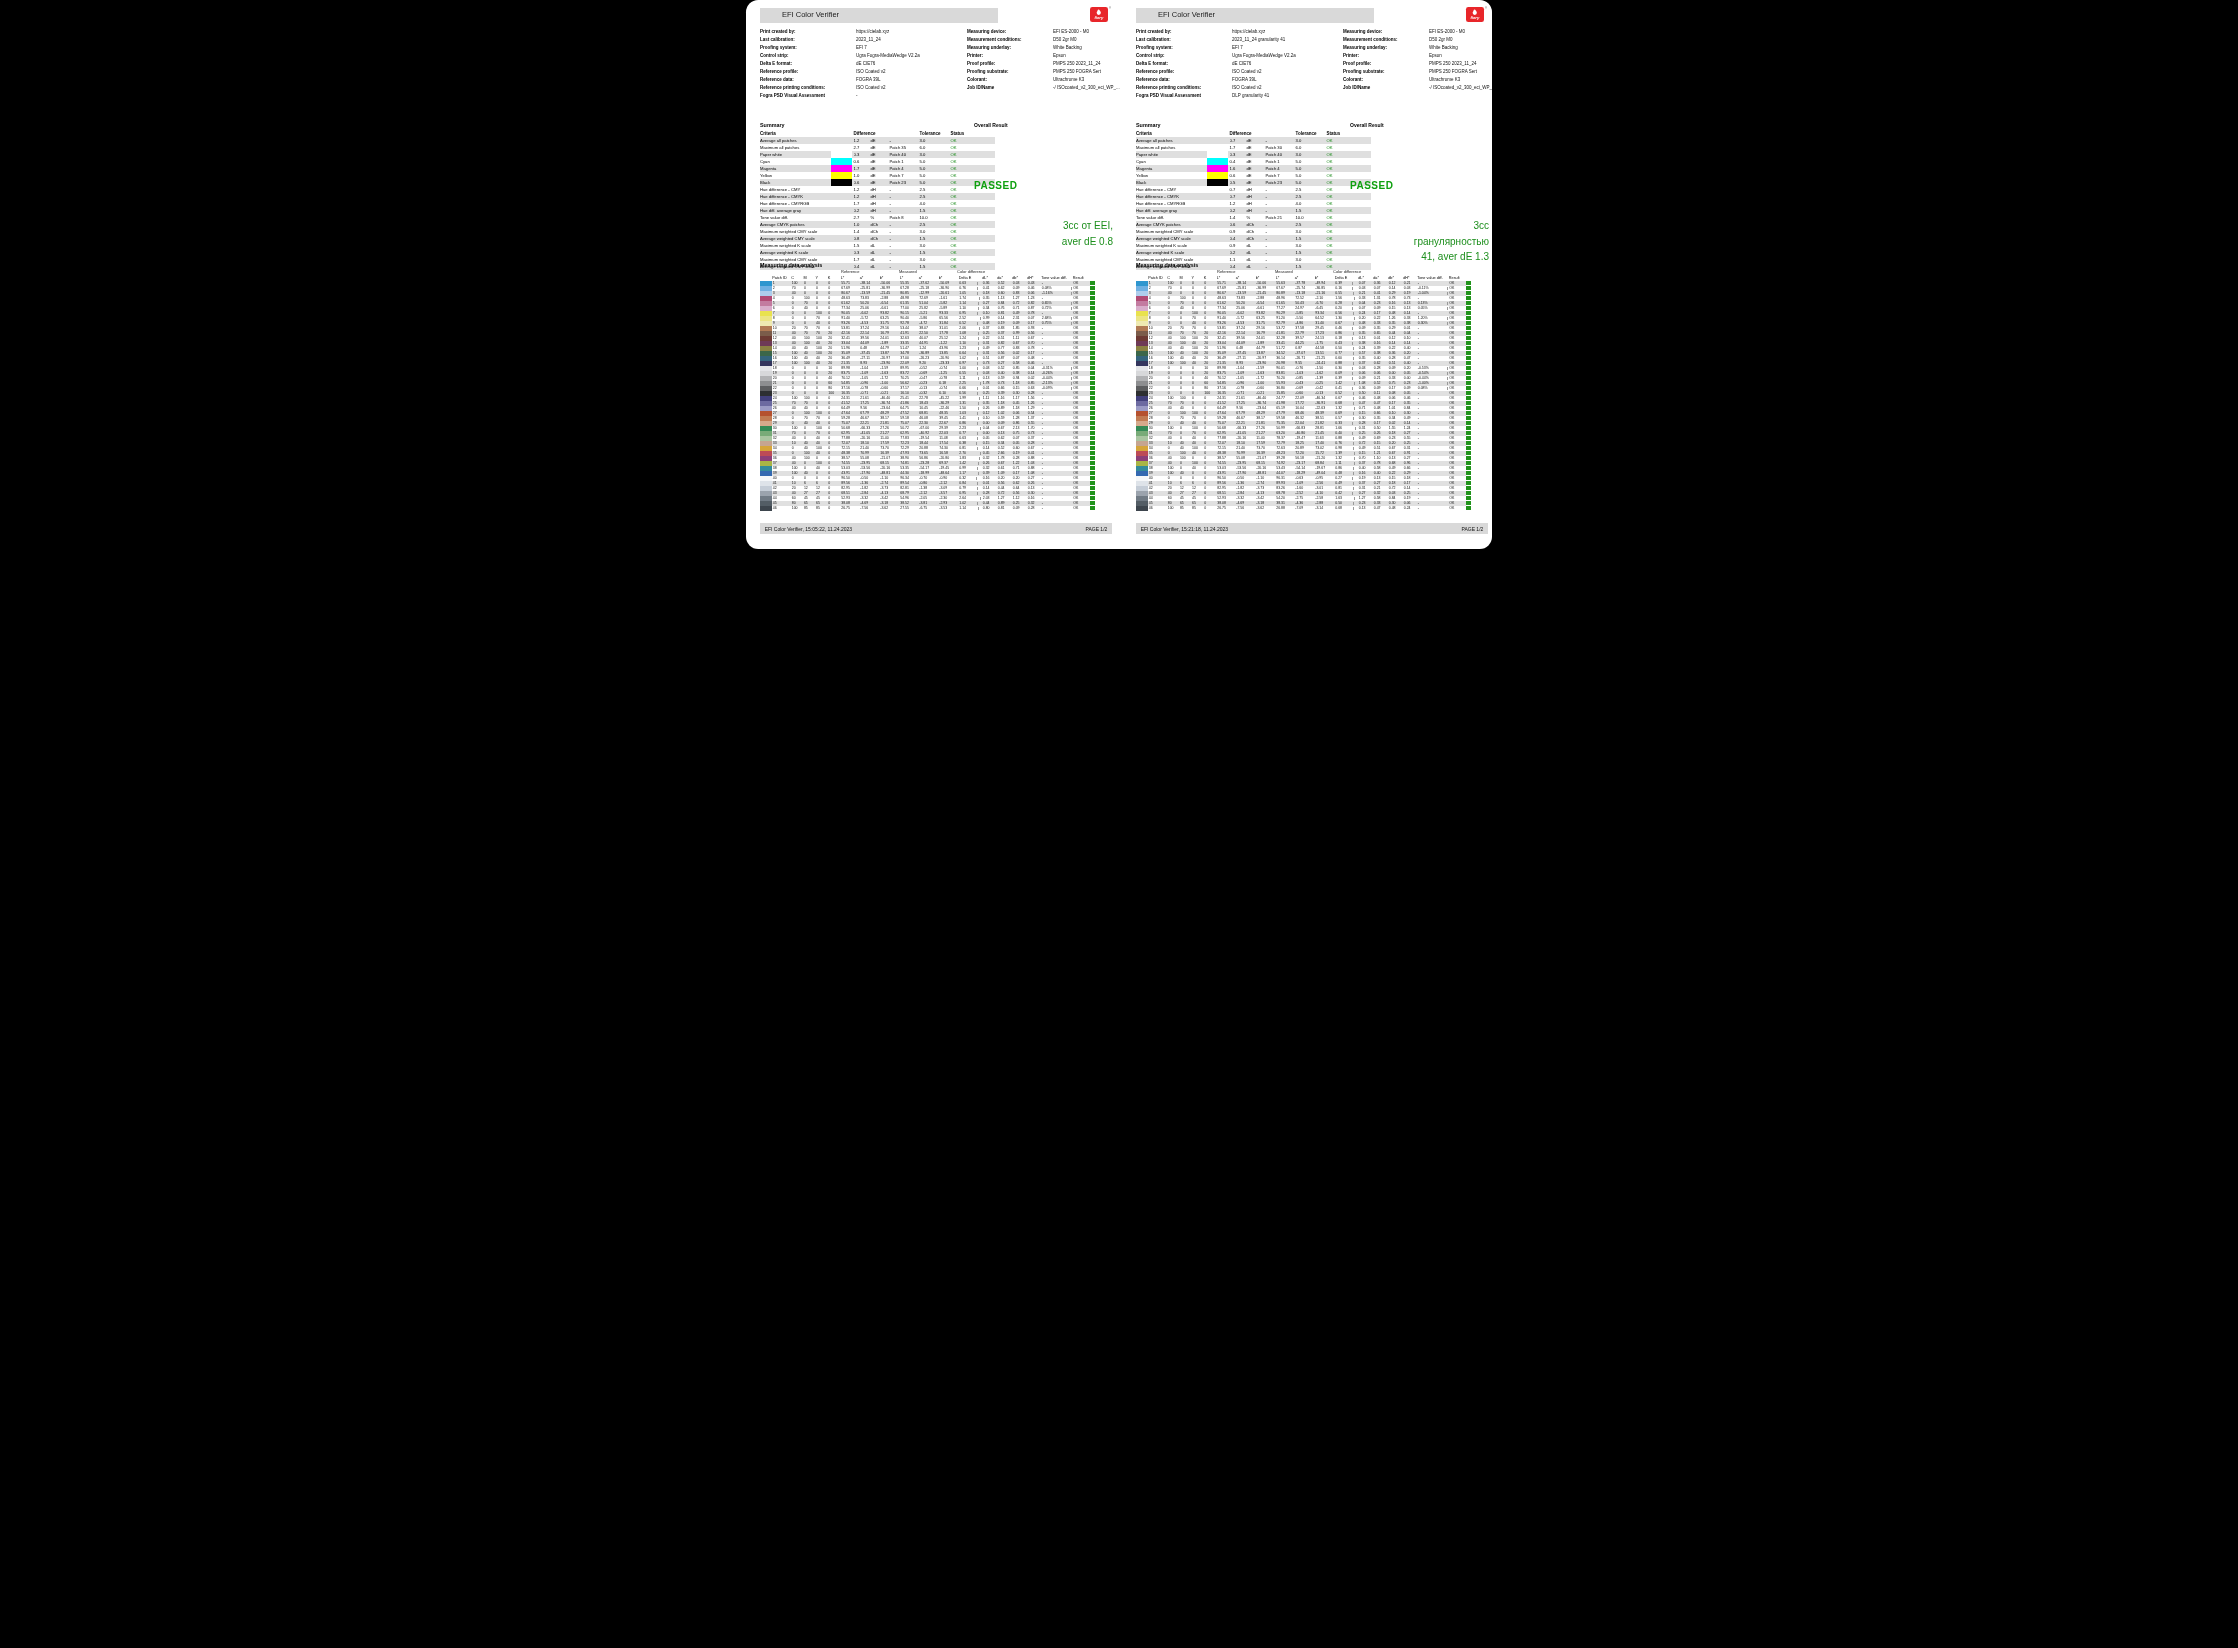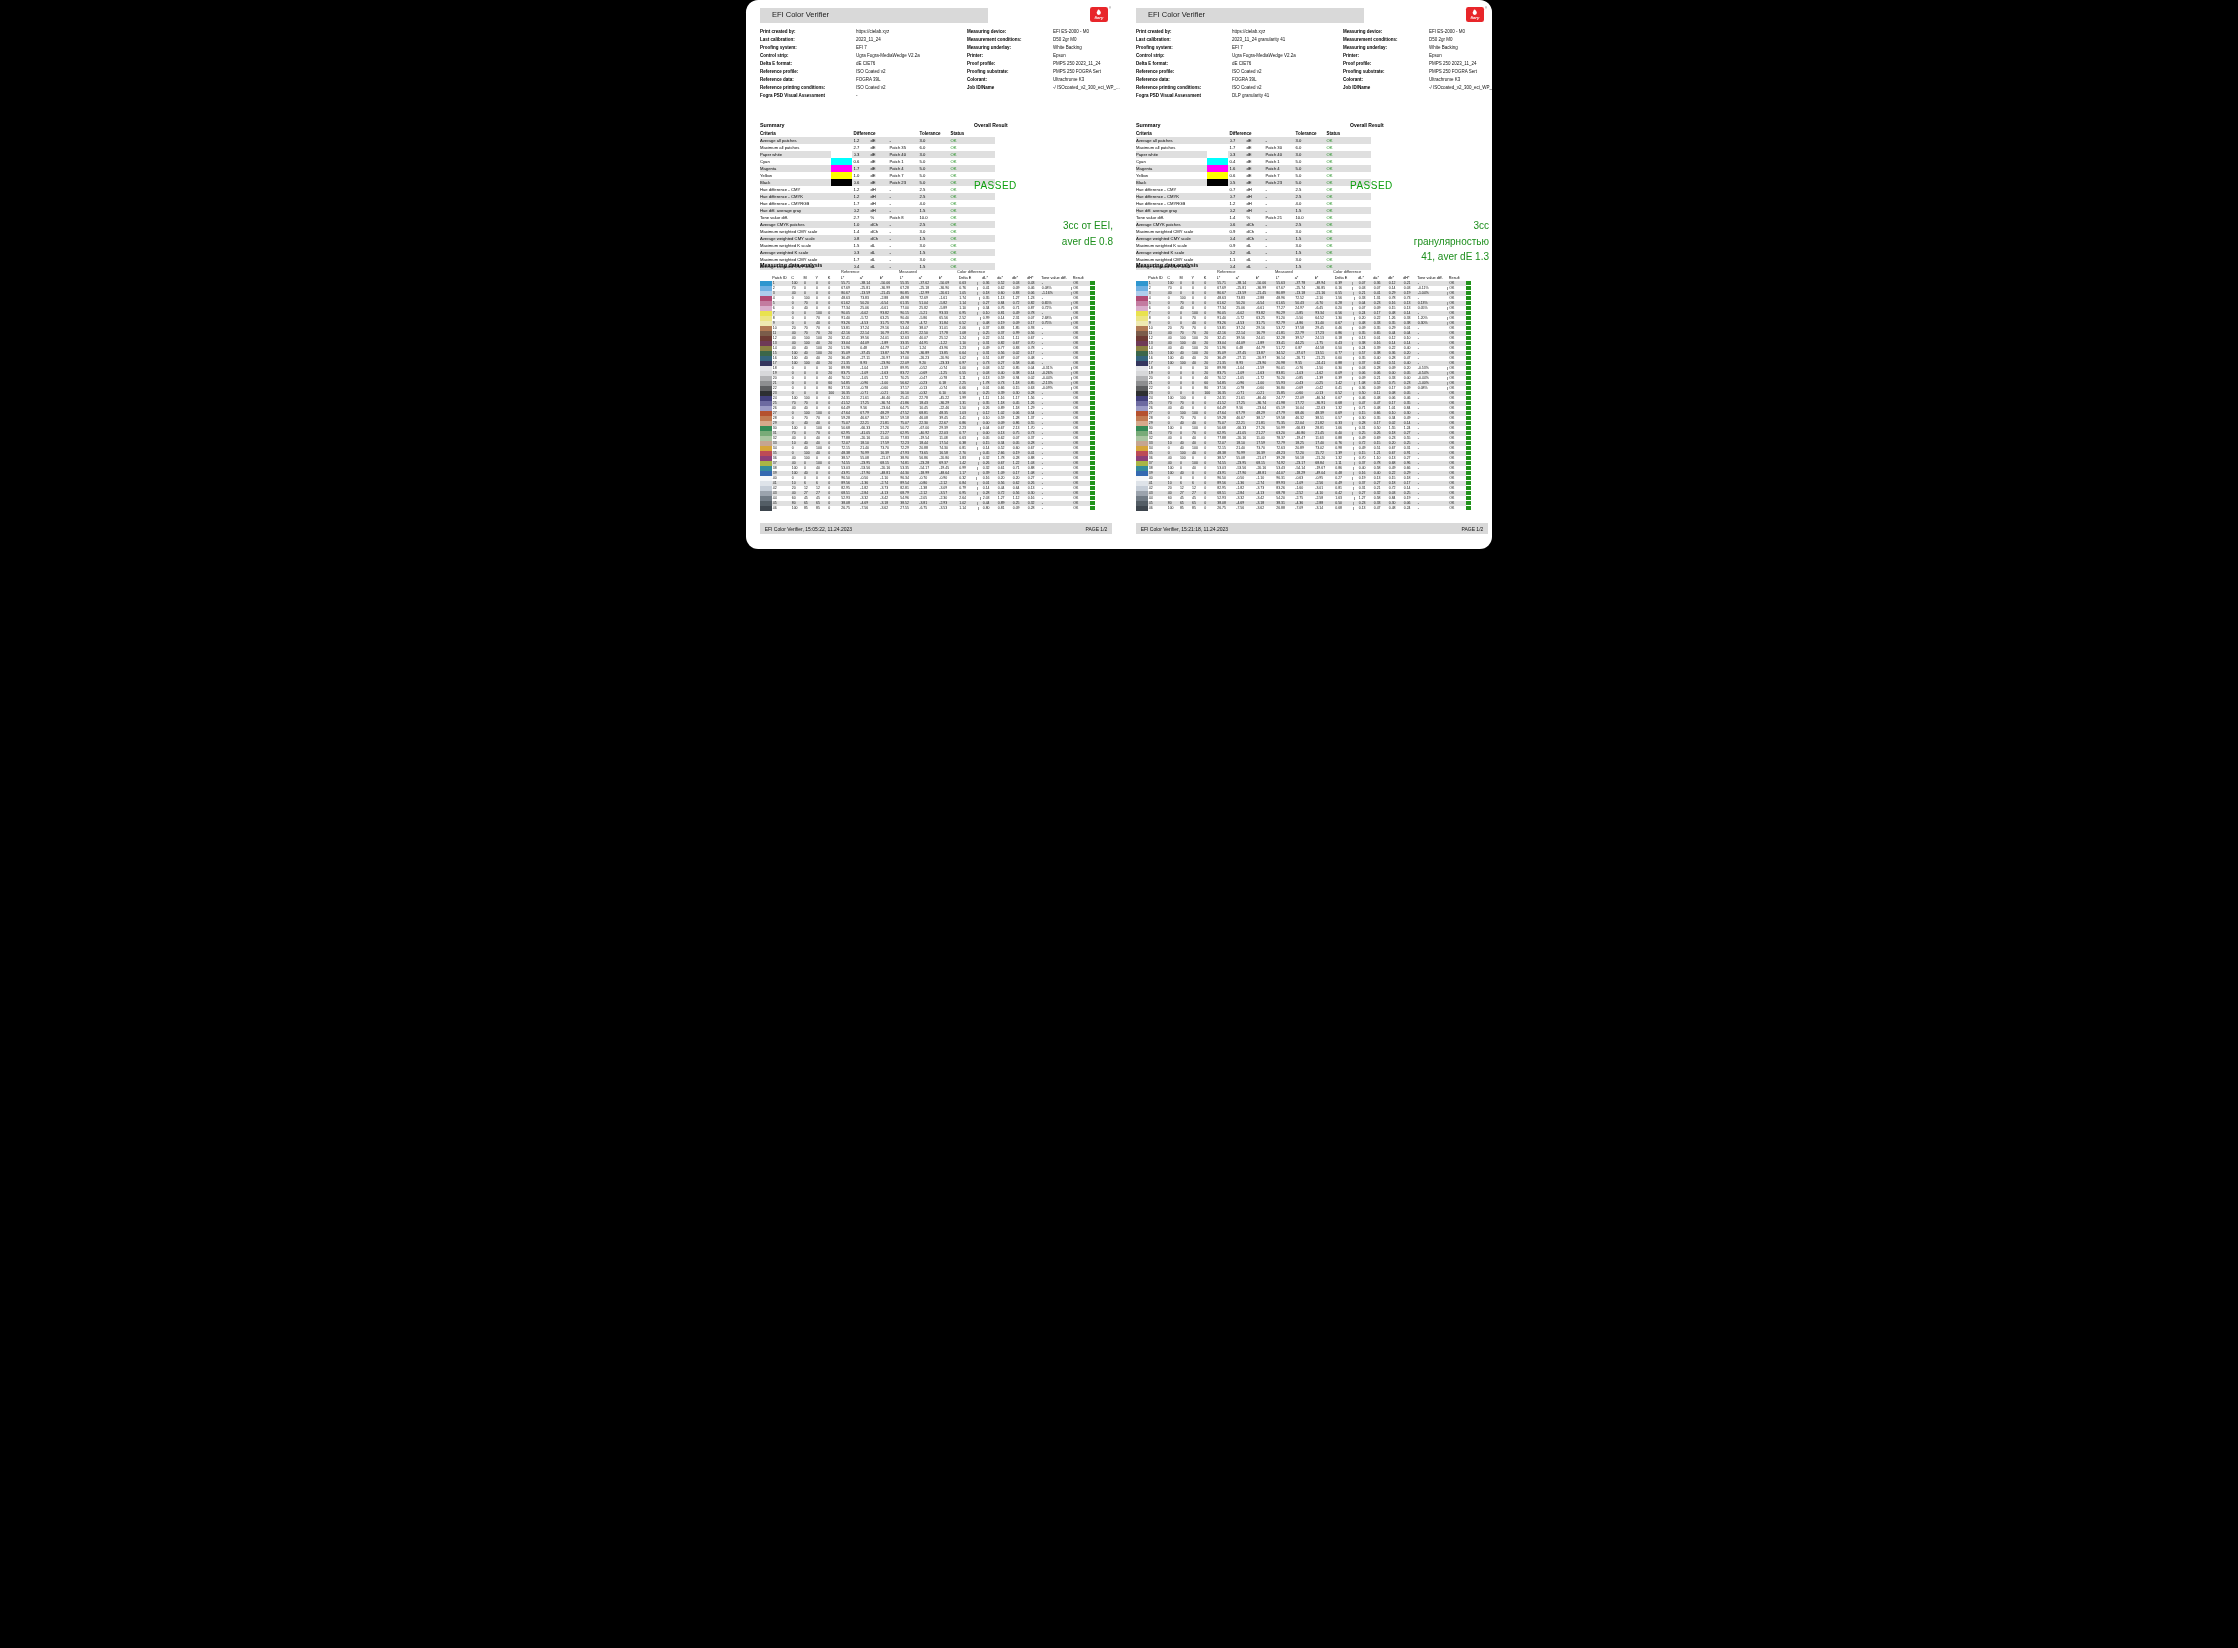--- a/index.html
+++ b/index.html
@@ -1,20 +1,20 @@
 <!DOCTYPE html>
 <html style="font-size:7.5px"><head>
 <meta charset="utf-8">
 <style>
   html,body{margin:0;padding:0;background:#000;font-family:"Liberation Sans",sans-serif;}
   .sheet{position:relative;width:746px;height:549px;margin:0 auto;background:#fff;border-radius:12.2px;overflow:hidden;}
   .page{position:absolute;top:0;width:352px;height:100%;}
   .page.p0{left:14px;} .page.p1{left:390px;}
 
-  .titlebar{position:absolute;top:8px;left:0;width:216px;height:14.6px;background:#d9d9d9;line-height:14.6px;padding-left:12px;font-size:7.5px;color:#1a1a1a;}
+  .titlebar{position:absolute;top:8px;left:0;width:216px;height:14.6px;background:#d9d9d9;line-height:14.6px;padding-left:22px;font-size:7.5px;color:#1a1a1a;}
   .logo{position:absolute;top:6.6px;right:2.8px;width:20.7px;text-align:center;}
   .logo .box{width:18px;height:15px;margin:0 auto;background:#e8262a;border-radius:2.3px;display:flex;flex-direction:column;align-items:center;justify-content:flex-end;}
   .logo .box svg{display:block;margin-bottom:-0.5px;}
   .logo .word{font-size:4.2px;font-weight:bold;color:#fff;font-style:italic;line-height:4.7px;padding-bottom:0.9px;}
   .logo .reg{position:absolute;top:-0.9px;right:-1.9px;font-size:2.8px;color:#555;}
 
   .meta{position:absolute;top:29px;left:0;width:100%;}
   .meta-col{position:absolute;top:0;}
   .meta-col.left{left:0;width:202px;}
   .meta-col.right{left:207px;width:146px;}
@@ -30,21 +30,21 @@
   .sum-head{font-weight:bold;font-size:4.5px;height:7px;line-height:7px;}
   .sum-row{display:contents;}
   .sum-cell{height:7px;line-height:7px;font-size:4.2px;white-space:nowrap;overflow:visible;}
   .sum-row.alt .sum-cell{background:#dfdfdf;}
   .sum-swatch{position:relative;}
   .sum-swatch .chip{position:absolute;left:0.9px;top:0;width:21.6px;height:100%;}
   .sum-ok{color:#178a17;}
 
   .overall{position:absolute;left:214px;top:122px;width:139px;}
   .overall .olabel{font-weight:bold;font-size:5px;}
-  .passed{position:absolute;left:214px;top:180px;font-size:10px;font-weight:normal;color:#0fa00f;letter-spacing:0.5px;}
+  .passed{position:absolute;left:214px;top:180px;font-size:10px;font-weight:bold;color:#0fa00f;letter-spacing:0.5px;}
   .annotation{position:absolute;left:212px;top:218px;width:141px;color:#1d8f1d;font-size:10px;line-height:15.5px;white-space:nowrap;text-align:right;}
 
   .dtable{position:absolute;top:262px;left:0;width:352px;}
   .dt-title{font-weight:bold;font-size:5.4px;height:7px;}
   .dt-groups{position:relative;height:6.1px;font-size:4px;color:#222;}
   .dt-groups span{position:absolute;top:0;}
   .g-ref{left:81px;} .g-meas{left:139px;} .g-cd{left:197px;}
   .dt-grid{display:grid;grid-template-columns:12.2px 19px 12.2px 12.2px 12.2px 13px 19px 20px 20px 19px 20px 20px 16px 7.5px 15px 15px 15px 14px 25px 6.6px 17px 4.7px;}
   .dt-hcell{font-size:3.8px;height:6.1px;line-height:6.1px;white-space:nowrap;}
   .drow{display:contents;}

